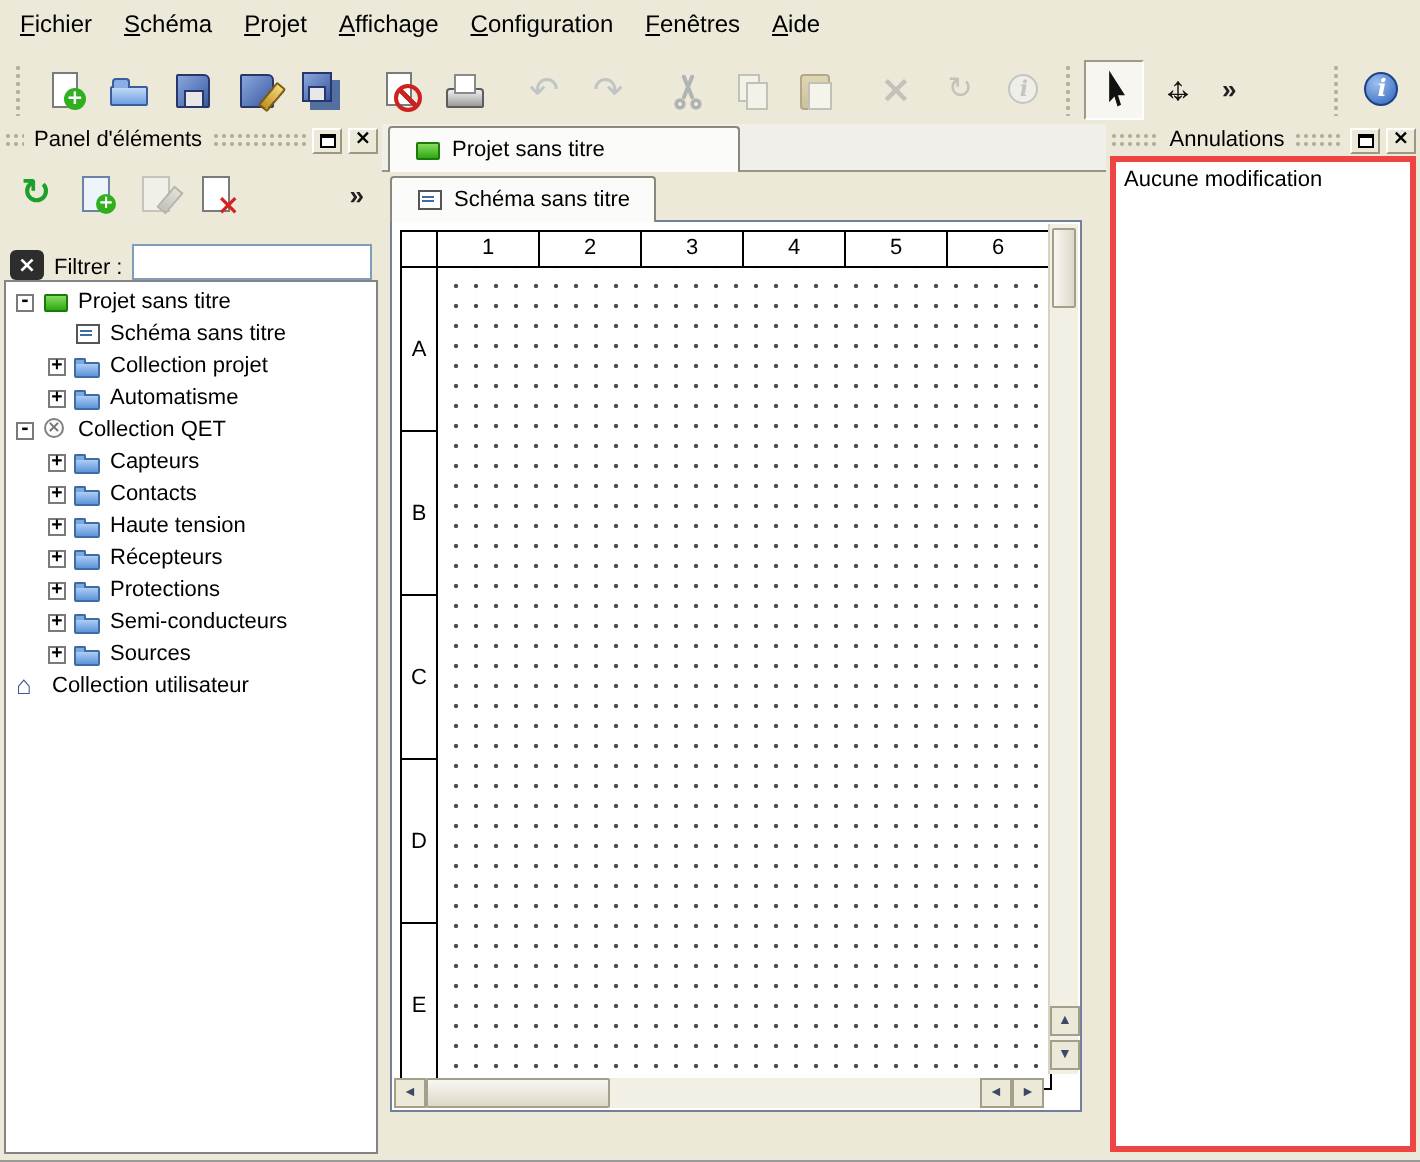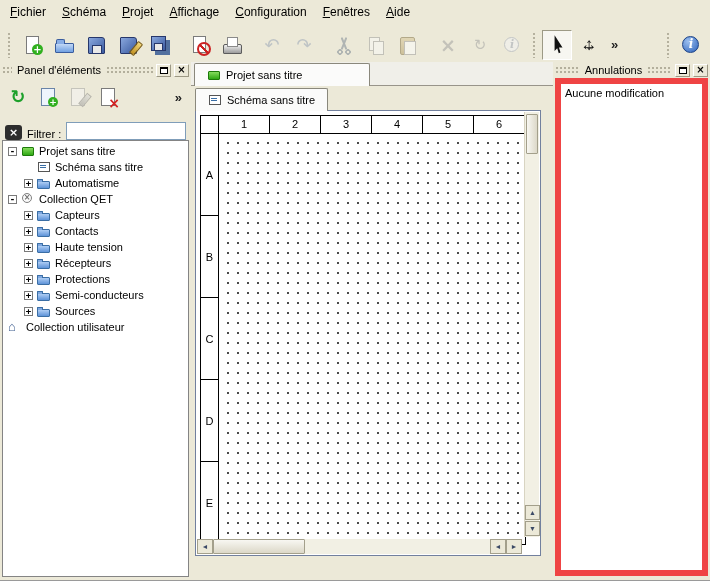--- a/index.html
+++ b/index.html
@@ -141,21 +141,21 @@
   .sb-up::before{content:"▲";}
   .sb-down::before{content:"▼";}
   .sb-left::before,.sb-left2::before{content:"◄";}
   .sb-right::before{content:"►";}
   .hscroll{position:absolute;left:1px;bottom:1px;height:15px;width:calc(100% - 19px);background:#f2f0e4;display:flex;}
   .hscroll .sbtn{flex:none;width:16px;height:15px;}
   .hthumb{flex:none;width:92px;height:15px;box-sizing:border-box;background:linear-gradient(#f8f7f2,#dcd8c8);border:1px solid #a39f8b;border-radius:1px;}
   .htrack{flex:1;}
 
   
-  .rd-content{flex:1;margin:0 2px 4px 2px;border:6px solid #ef4444;background:#fff;padding:3px 4px;overflow:hidden;}
+  .rd-content{flex:1;margin:0 2px 4px 2px;border:3px solid #ef4444;background:#fff;padding:3px 4px;overflow:hidden;}
 </style>
 </head>
 <body>
 
 <div class="app">
 
   <div class="menubar">
 
       <div class="menu-item">Fichier</div>
 
@@ -307,20 +307,25 @@
             <span class="t-ic project-icon"></span>
             <span class="tree-label">Projet sans titre</span>
           </div>
 
           <div class="tree-row lvl1">
             <span class="exp exp-hidden"></span>
             <span class="t-ic schema-icon"></span>
             <span class="tree-label">Schéma sans titre</span>
           </div>
 
+          <div class="tree-row lvl1">
+            <span class="exp exp-plus"></span>
+            <span class="t-ic folder-icon"></span>
+            <span class="tree-label">Collection projet</span>
+          </div>
 
           <div class="tree-row lvl1">
             <span class="exp exp-plus"></span>
             <span class="t-ic folder-icon"></span>
             <span class="tree-label">Automatisme</span>
           </div>
 
           <div class="tree-row lvl0">
             <span class="exp exp-minus"></span>
             <span class="t-ic qet-collection-icon"></span>

